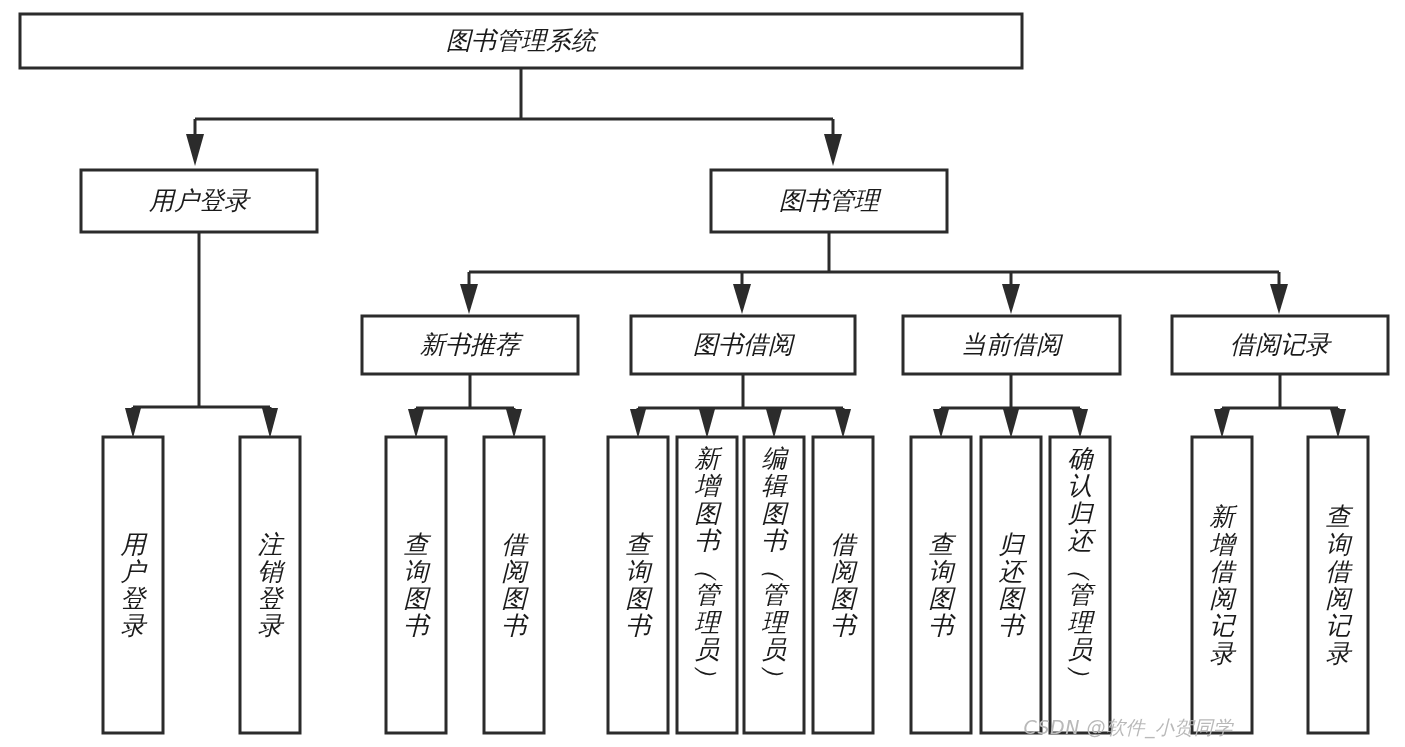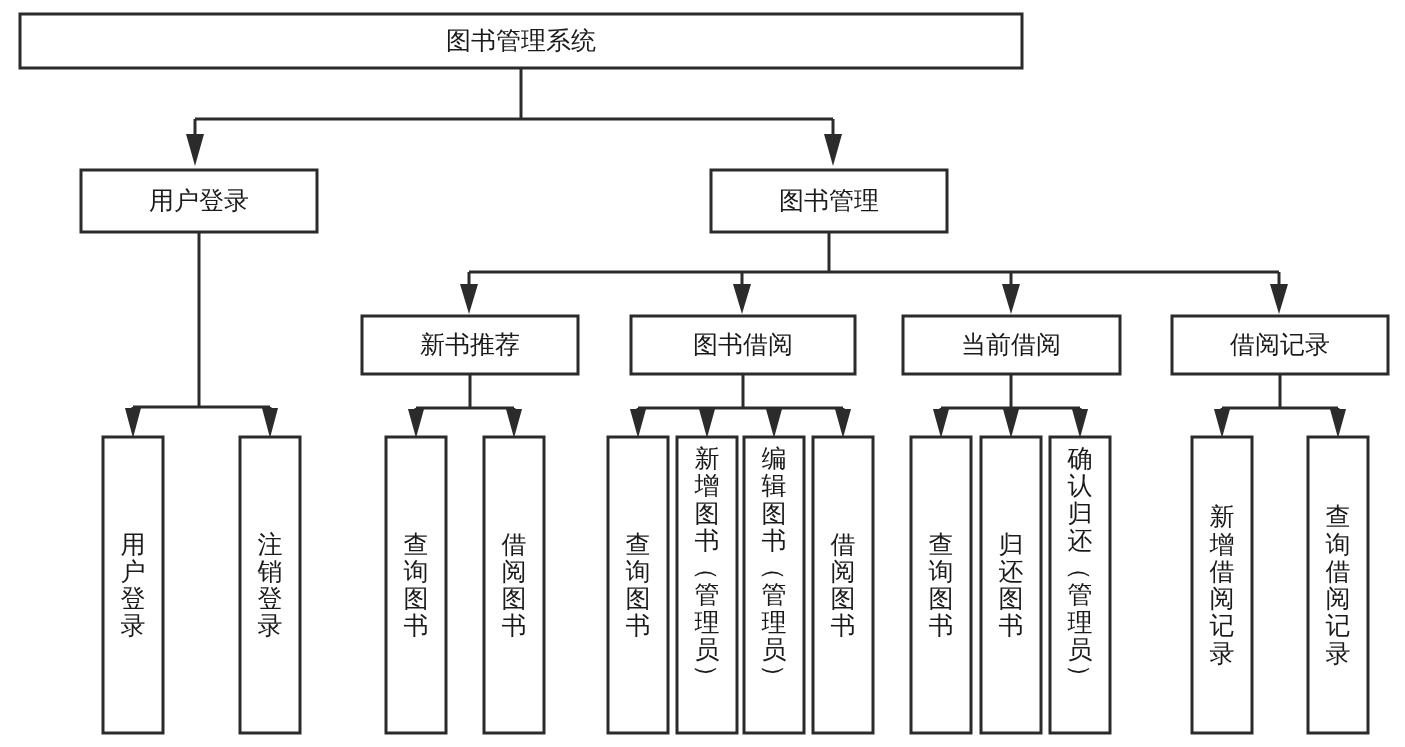--- a/index.html
+++ b/index.html
@@ -11,20 +11,21 @@
     width: 1405px;
     height: 747px;
     font-family: "DejaVu Sans", "Liberation Sans", sans-serif;
     overflow: hidden;
     position: relative;
   }
   #diagram-root {
     position: relative;
     width: 1241px;
     height: 747px;
+    font-style: italic;
   }
   svg#flow-svg {
     position: absolute;
     top: 0;
     left: 0;
     width: 1405px;
     height: 747px;
   }
   .node-box {
     fill: #ffffff;
@@ -313,14 +314,15 @@
     </div>
   <div class="vlabel" style="left:1308px; top:437px; width:60px; height:296px;">
       <span class="ch">查</span>
       <span class="ch">询</span>
       <span class="ch">借</span>
       <span class="ch">阅</span>
       <span class="ch">记</span>
       <span class="ch">录</span>
     </div>
 
+  <div id="watermark">CSDN @软件_小贺同学</div>
 
 </div>
 
 </body></html>

